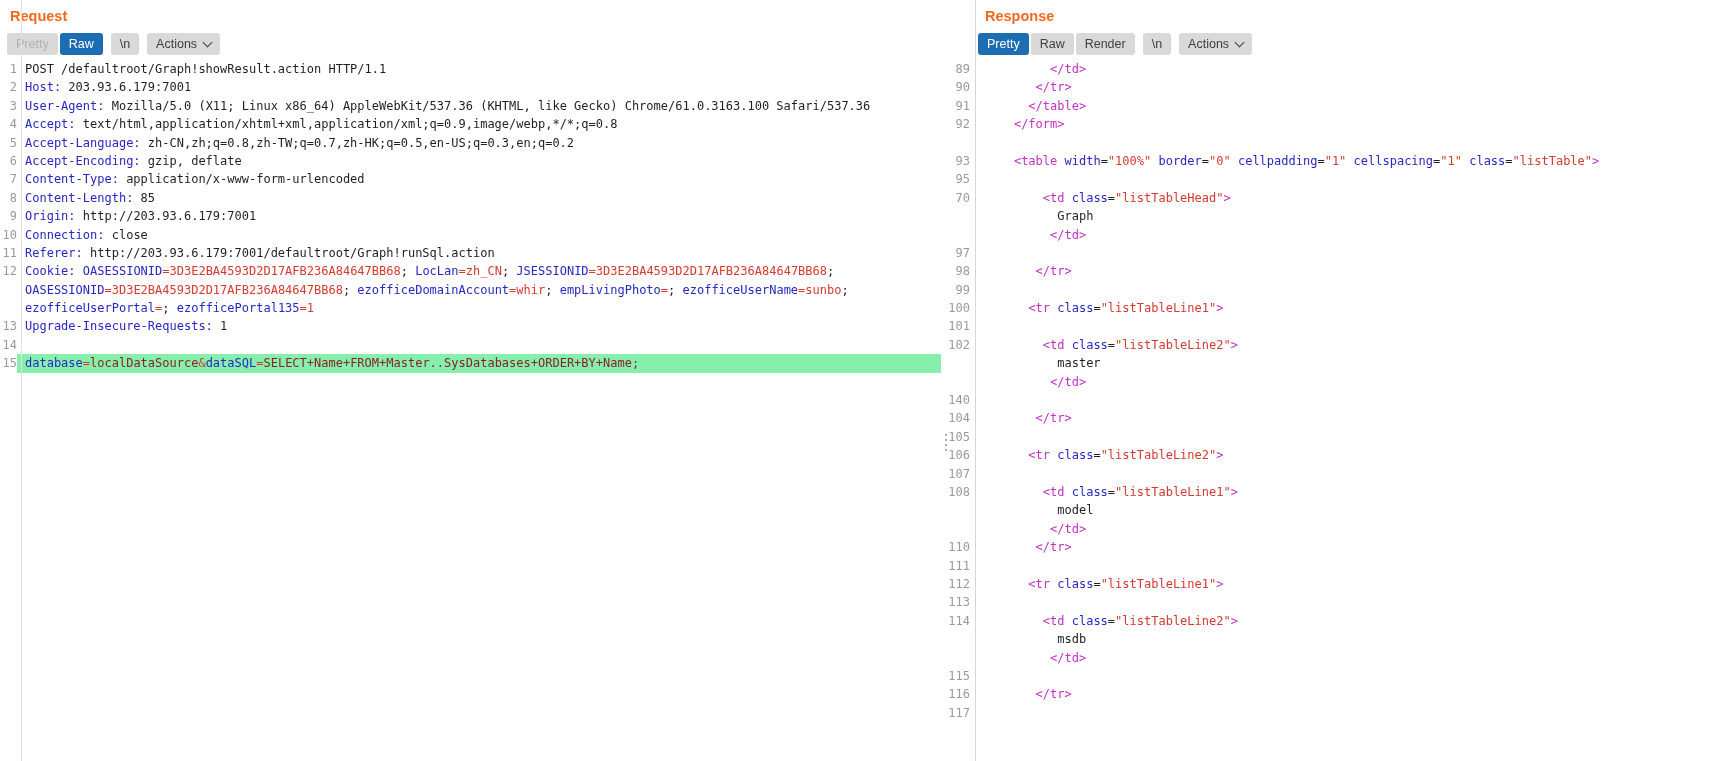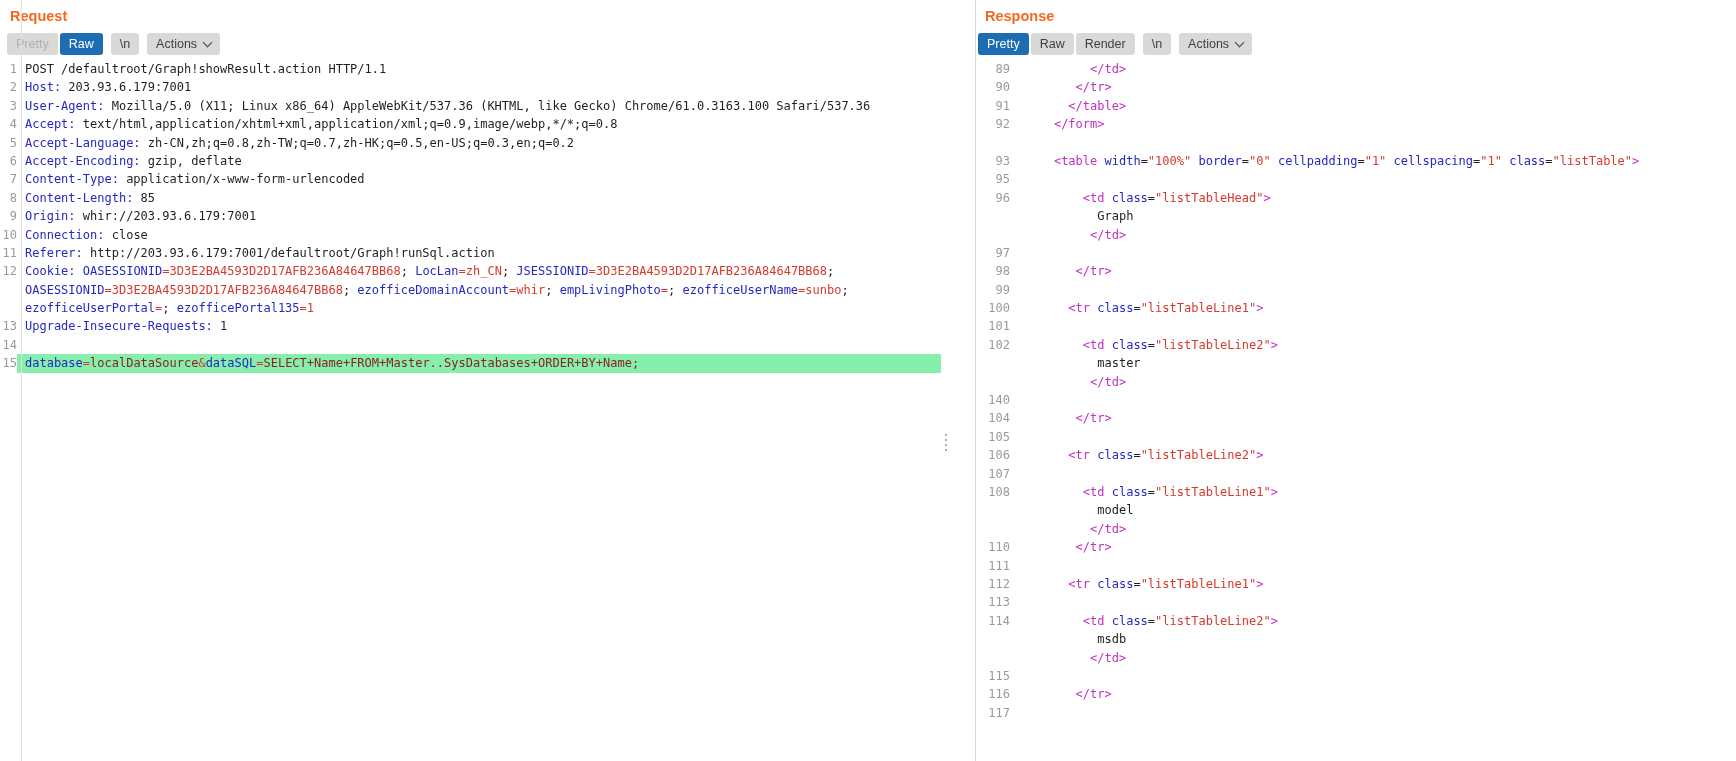--- a/index.html
+++ b/index.html
@@ -30,21 +30,21 @@
   }
   .code{
     position:absolute;top:56px;left:0;right:0;bottom:0;overflow:hidden;
     font-family:"DejaVu Sans Mono","Liberation Mono",monospace;
     font-size:12px;line-height:18.4px;padding-top:4px;
   }
   .row{display:flex;height:18.4px;white-space:pre;}
   .ln{flex:none;text-align:right;color:#9a9a9a;}
   #req-panel .ln{width:17px;}
   #req-panel .lt{padding-left:8px;}
-  #resp-panel .ln{width:29px;margin-left:40px;}
+  #resp-panel .ln{width:29px;}
   #resp-panel .lt{padding-left:15px;}
   .lt{flex:1 1 auto;white-space:pre;}
   .row.hl .lt{background:#86efac;}
   .gutterline{position:absolute;top:0;bottom:0;width:1px;background:#e2e2e2;}
   #req-gutterline{left:21px;}
   #resp-gutterline{left:975px;background:#d6d6d6;}
   .c-p{color:#1f1f1f;text-align:right;}
   .c-b{color:#2727c3;text-align:right;}
   .c-r{color:#d43a2f;}
   .c-m{color:#8b2222;}
@@ -66,21 +66,21 @@
     </div>
   <div class="code">
       <div class="row"><span class="ln">1</span><span class="lt"><span class="c-p">POST /defaultroot/Graph!showResult.action HTTP/1.1</span></span></div>
       <div class="row"><span class="ln">2</span><span class="lt"><span class="c-b">Host:</span><span class="c-p"> 203.93.6.179:7001</span></span></div>
       <div class="row"><span class="ln">3</span><span class="lt"><span class="c-b">User-Agent:</span><span class="c-p"> Mozilla/5.0 (X11; Linux x86_64) AppleWebKit/537.36 (KHTML, like Gecko) Chrome/61.0.3163.100 Safari/537.36</span></span></div>
       <div class="row"><span class="ln">4</span><span class="lt"><span class="c-b">Accept:</span><span class="c-p"> text/html,application/xhtml+xml,application/xml;q=0.9,image/webp,*/*;q=0.8</span></span></div>
       <div class="row"><span class="ln">5</span><span class="lt"><span class="c-b">Accept-Language:</span><span class="c-p"> zh-CN,zh;q=0.8,zh-TW;q=0.7,zh-HK;q=0.5,en-US;q=0.3,en;q=0.2</span></span></div>
       <div class="row"><span class="ln">6</span><span class="lt"><span class="c-b">Accept-Encoding:</span><span class="c-p"> gzip, deflate</span></span></div>
       <div class="row"><span class="ln">7</span><span class="lt"><span class="c-b">Content-Type:</span><span class="c-p"> application/x-www-form-urlencoded</span></span></div>
       <div class="row"><span class="ln">8</span><span class="lt"><span class="c-b">Content-Length:</span><span class="c-p"> 85</span></span></div>
-      <div class="row"><span class="ln">9</span><span class="lt"><span class="c-b">Origin:</span><span class="c-p"> whir://203.93.6.179:7001</span></span></div>
+      <div class="row"><span class="ln">9</span><span class="lt"><span class="c-b">Origin:</span><span class="c-p"> http://203.93.6.179:7001</span></span></div>
       <div class="row"><span class="ln">10</span><span class="lt"><span class="c-b">Connection:</span><span class="c-p"> close</span></span></div>
       <div class="row"><span class="ln">11</span><span class="lt"><span class="c-b">Referer:</span><span class="c-p"> http://203.93.6.179:7001/defaultroot/Graph!runSql.action</span></span></div>
       <div class="row"><span class="ln">12</span><span class="lt"><span class="c-b">Cookie:</span><span class="c-p"> </span><span class="c-b">OASESSIONID</span><span class="c-r">=3D3E2BA4593D2D17AFB236A84647BB68</span><span class="c-p">; </span><span class="c-b">LocLan</span><span class="c-r">=zh_CN</span><span class="c-p">; </span><span class="c-b">JSESSIONID</span><span class="c-r">=3D3E2BA4593D2D17AFB236A84647BB68</span><span class="c-p">;</span></span></div>
       <div class="row"><span class="ln"></span><span class="lt"><span class="c-b">OASESSIONID</span><span class="c-r">=3D3E2BA4593D2D17AFB236A84647BB68</span><span class="c-p">; </span><span class="c-b">ezofficeDomainAccount</span><span class="c-r">=whir</span><span class="c-p">; </span><span class="c-b">empLivingPhoto</span><span class="c-r">=</span><span class="c-p">; </span><span class="c-b">ezofficeUserName</span><span class="c-r">=sunbo</span><span class="c-p">;</span></span></div>
       <div class="row"><span class="ln"></span><span class="lt"><span class="c-b">ezofficeUserPortal</span><span class="c-r">=</span><span class="c-p">; </span><span class="c-b">ezofficePortal135</span><span class="c-r">=1</span></span></div>
       <div class="row"><span class="ln">13</span><span class="lt"><span class="c-b">Upgrade-Insecure-Requests:</span><span class="c-p"> 1</span></span></div>
       <div class="row"><span class="ln">14</span><span class="lt"></span></div>
       <div class="row hl"><span class="ln">15</span><span class="lt"><span class="c-b">database</span><span class="c-r">=</span><span class="c-m">localDataSource</span><span class="c-r">&amp;</span><span class="c-b">dataSQL</span><span class="c-r">=</span><span class="c-m">SELECT+Name+FROM+Master..SysDatabases+ORDER+BY+Name;</span></span></div>
     </div>
   <div id="req-gutterline" class="gutterline"></div>
@@ -96,21 +96,21 @@
       <span class="tab gap"><span>Actions</span><span class="chev"></span></span>
     </div>
   <div class="code">
       <div class="row"><span class="ln">89</span><span class="lt"><span class="c-p">         </span><span class="c-g">&lt;/td&gt;</span></span></div>
       <div class="row"><span class="ln">90</span><span class="lt"><span class="c-p">       </span><span class="c-g">&lt;/tr&gt;</span></span></div>
       <div class="row"><span class="ln">91</span><span class="lt"><span class="c-p">      </span><span class="c-g">&lt;/table&gt;</span></span></div>
       <div class="row"><span class="ln">92</span><span class="lt"><span class="c-p">    </span><span class="c-g">&lt;/form&gt;</span></span></div>
       <div class="row"><span class="ln"></span><span class="lt"></span></div>
       <div class="row"><span class="ln">93</span><span class="lt"><span class="c-p">    </span><span class="c-g">&lt;table</span><span class="c-b"> width</span><span class="c-p">=</span><span class="c-r">"100%"</span><span class="c-b"> border</span><span class="c-p">=</span><span class="c-r">"0"</span><span class="c-b"> cellpadding</span><span class="c-p">=</span><span class="c-r">"1"</span><span class="c-b"> cellspacing</span><span class="c-p">=</span><span class="c-r">"1"</span><span class="c-b"> class</span><span class="c-p">=</span><span class="c-r">"listTable"</span><span class="c-g">&gt;</span></span></div>
       <div class="row"><span class="ln">95</span><span class="lt"></span></div>
-      <div class="row"><span class="ln">96</span><span class="lt"><span class="c-p">        </span><span class="c-g">&lt;td</span><span class="c-b"> class</span><span class="c-p">=</span><span class="c-r">"listTableHead"</span><span class="c-g">&gt;</span></span></div>
+      <div class="row"><span class="ln">70</span><span class="lt"><span class="c-p">        </span><span class="c-g">&lt;td</span><span class="c-b"> class</span><span class="c-p">=</span><span class="c-r">"listTableHead"</span><span class="c-g">&gt;</span></span></div>
       <div class="row"><span class="ln"></span><span class="lt"><span class="c-p">          Graph</span></span></div>
       <div class="row"><span class="ln"></span><span class="lt"><span class="c-p">         </span><span class="c-g">&lt;/td&gt;</span></span></div>
       <div class="row"><span class="ln">97</span><span class="lt"></span></div>
       <div class="row"><span class="ln">98</span><span class="lt"><span class="c-p">       </span><span class="c-g">&lt;/tr&gt;</span></span></div>
       <div class="row"><span class="ln">99</span><span class="lt"></span></div>
       <div class="row"><span class="ln">100</span><span class="lt"><span class="c-p">      </span><span class="c-g">&lt;tr</span><span class="c-b"> class</span><span class="c-p">=</span><span class="c-r">"listTableLine1"</span><span class="c-g">&gt;</span></span></div>
       <div class="row"><span class="ln">101</span><span class="lt"></span></div>
       <div class="row"><span class="ln">102</span><span class="lt"><span class="c-p">        </span><span class="c-g">&lt;td</span><span class="c-b"> class</span><span class="c-p">=</span><span class="c-r">"listTableLine2"</span><span class="c-g">&gt;</span></span></div>
       <div class="row"><span class="ln"></span><span class="lt"><span class="c-p">          master</span></span></div>
       <div class="row"><span class="ln"></span><span class="lt"><span class="c-p">         </span><span class="c-g">&lt;/td&gt;</span></span></div>

